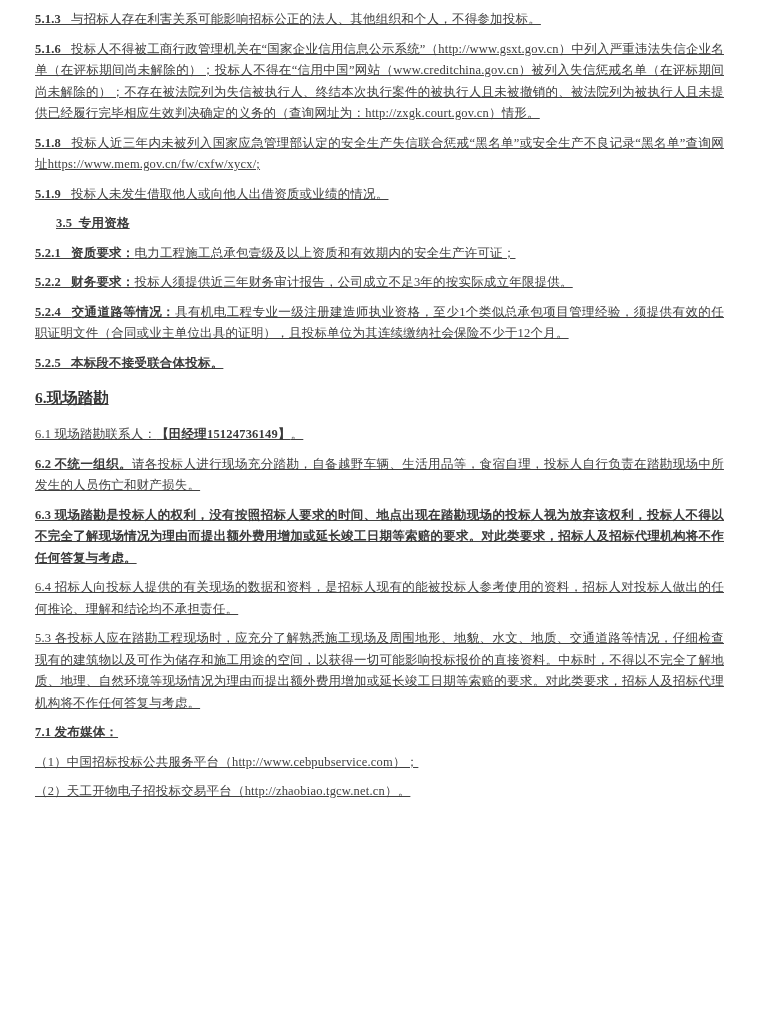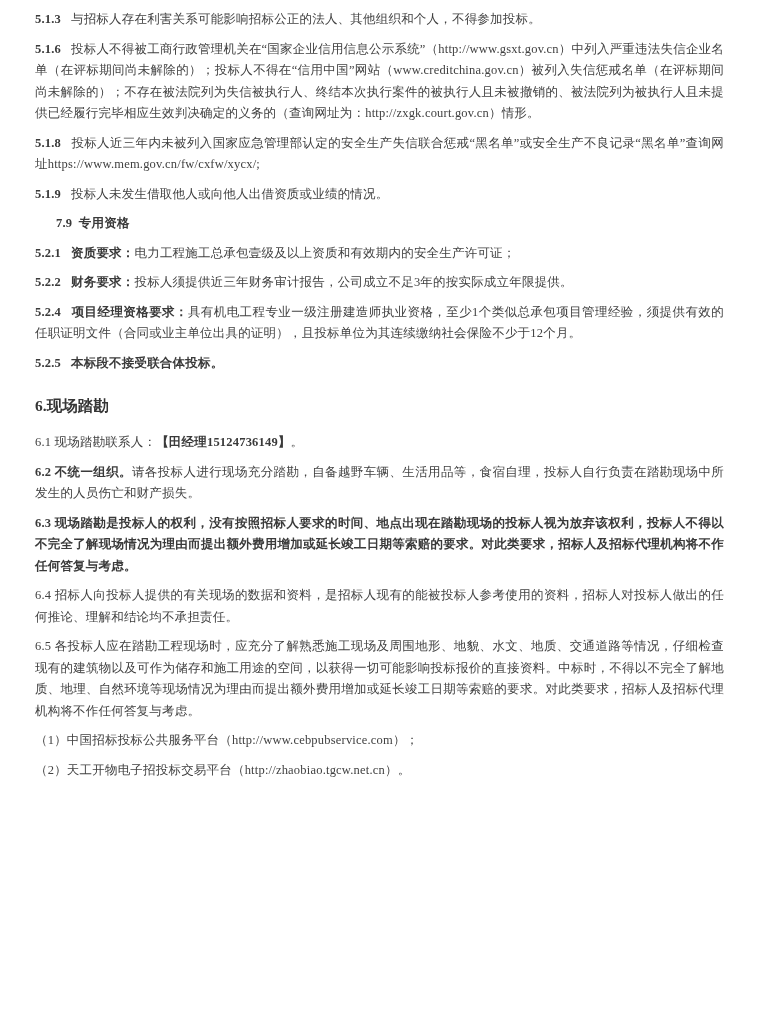--- a/index.html
+++ b/index.html
@@ -12,58 +12,60 @@
     color: #414141;
   }
   .page {
     width: 758px;
     height: 1033px;
     background: #ffffff;
     box-sizing: border-box;
   }
   .doc {
     padding: 9px 34px 0 35px;
+    text-decoration: underline;
   }
   .para {
     font-size: 12.5px;
     line-height: 21.5px;
     margin: 0 0 8px 0;
     white-space: pre-wrap;
     text-align: justify;
     letter-spacing: 0.2px;
   }
   .para .b { font-weight: bold; color: #3a3a3a; }
   .h2 {
     font-size: 15.5px;
     font-weight: bold;
     color: #353535;
     line-height: 24px;
-    margin: 20px 0 14px 0;
+    margin: 12px 0 14px 0;
     white-space: pre-wrap;
   }
   .sub {
     padding-left: 21px;
   }
 </style>
 </head>
 <body>
 
 <div class="page">
   <div class="doc">
       <div class="para item"><span class="b">5.1.3</span><span>   与招标人存在利害关系可能影响招标公正的法人、其他组织和个人，不得参加投标。</span></div>
       <div class="para item"><span class="b">5.1.6</span><span>   投标人不得被工商行政管理机关在“国家企业信用信息公示系统”（http://www.gsxt.gov.cn）中列入严重违法失信企业名单（在评标期间尚未解除的）；投标人不得在“信用中国”网站（www.creditchina.gov.cn）被列入失信惩戒名单（在评标期间尚未解除的）；不存在被法院列为失信被执行人、终结本次执行案件的被执行人且未被撤销的、被法院列为被执行人且未提供已经履行完毕相应生效判决确定的义务的（查询网址为：http://zxgk.court.gov.cn）情形。</span></div>
       <div class="para item"><span class="b">5.1.8</span><span>   投标人近三年内未被列入国家应急管理部认定的安全生产失信联合惩戒“黑名单”或安全生产不良记录“黑名单”查询网址https://www.mem.gov.cn/fw/cxfw/xycx/;</span></div>
       <div class="para item"><span class="b">5.1.9</span><span>   投标人未发生借取他人或向他人出借资质或业绩的情况。</span></div>
-      <div class="para item sub"><span class="b">7.9  专用资格</span></div>
+      <div class="para item sub"><span class="b">3.5  专用资格</span></div>
       <div class="para item"><span class="b">5.2.1</span><span>   </span><span class="b">资质要求：</span><span>电力工程施工总承包壹级及以上资质和有效期内的安全生产许可证；</span></div>
       <div class="para item"><span class="b">5.2.2</span><span>   </span><span class="b">财务要求：</span><span>投标人须提供近三年财务审计报告，公司成立不足3年的按实际成立年限提供。</span></div>
-      <div class="para item"><span class="b">5.2.4</span><span>   </span><span class="b">项目经理资格要求：</span><span>具有机电工程专业一级注册建造师执业资格，至少1个类似总承包项目管理经验，须提供有效的任职证明文件（合同或业主单位出具的证明），且投标单位为其连续缴纳社会保险不少于12个月。</span></div>
+      <div class="para item"><span class="b">5.2.4</span><span>   </span><span class="b">交通道路等情况：</span><span>具有机电工程专业一级注册建造师执业资格，至少1个类似总承包项目管理经验，须提供有效的任职证明文件（合同或业主单位出具的证明），且投标单位为其连续缴纳社会保险不少于12个月。</span></div>
       <div class="para item"><span class="b">5.2.5   本标段不接受联合体投标。</span></div>
       <div class="h2"><span class="b">6.现场踏勘</span></div>
       <div class="para item"><span>6.1 现场踏勘联系人：</span><span class="b">【田经理15124736149】</span><span>。</span></div>
       <div class="para item"><span class="b">6.2 不统一组织。</span><span>请各投标人进行现场充分踏勘，自备越野车辆、生活用品等，食宿自理，投标人自行负责在踏勘现场中所发生的人员伤亡和财产损失。</span></div>
       <div class="para item"><span class="b">6.3 现场踏勘是投标人的权利，没有按照招标人要求的时间、地点出现在踏勘现场的投标人视为放弃该权利，投标人不得以不完全了解现场情况为理由而提出额外费用增加或延长竣工日期等索赔的要求。对此类要求，招标人及招标代理机构将不作任何答复与考虑。</span></div>
       <div class="para item"><span>6.4 招标人向投标人提供的有关现场的数据和资料，是招标人现有的能被投标人参考使用的资料，招标人对投标人做出的任何推论、理解和结论均不承担责任。</span></div>
-      <div class="para item"><span>6.5 各投标人应在踏勘工程现场时，应充分了解熟悉施工现场及周围地形、地貌、水文、地质、交通道路等情况，仔细检查现有的建筑物以及可作为储存和施工用途的空间，以获得一切可能影响投标报价的直接资料。中标时，不得以不完全了解地质、地理、自然环境等现场情况为理由而提出额外费用增加或延长竣工日期等索赔的要求。对此类要求，招标人及招标代理机构将不作任何答复与考虑。</span></div>
+      <div class="para item"><span>5.3 各投标人应在踏勘工程现场时，应充分了解熟悉施工现场及周围地形、地貌、水文、地质、交通道路等情况，仔细检查现有的建筑物以及可作为储存和施工用途的空间，以获得一切可能影响投标报价的直接资料。中标时，不得以不完全了解地质、地理、自然环境等现场情况为理由而提出额外费用增加或延长竣工日期等索赔的要求。对此类要求，招标人及招标代理机构将不作任何答复与考虑。</span></div>
+      <div class="para item"><span class="b">7.1 发布媒体：</span></div>
       <div class="para item"><span>（1）中国招标投标公共服务平台（http://www.cebpubservice.com）；</span></div>
       <div class="para item"><span>（2）天工开物电子招投标交易平台（http://zhaobiao.tgcw.net.cn）。</span></div>
     </div>
 </div>
 
 </body></html>

